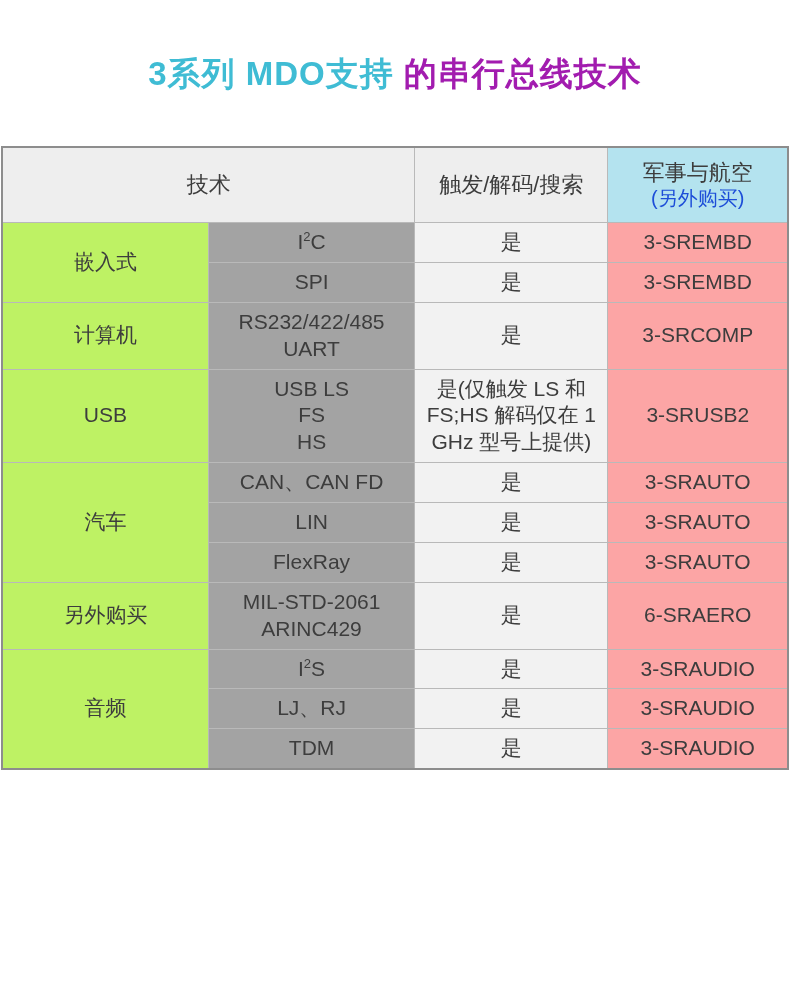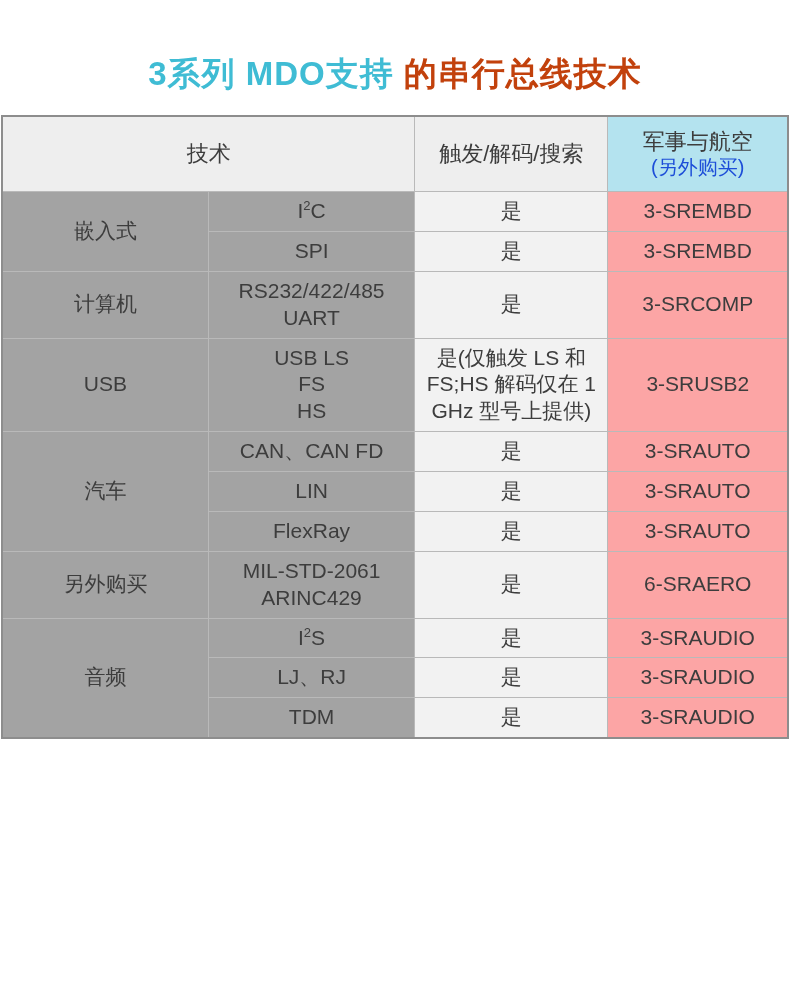--- a/index.html
+++ b/index.html
@@ -23,24 +23,24 @@
   .title {
     text-align: center;
     font-size: 33px;
     font-weight: bold;
     color: #3fbcd4;
     padding-top: 52px;
     letter-spacing: 1px;
     white-space: nowrap;
   }
   .title .dark {
-    color: #c2410c;
+    color: #a21caf;
   }
   .table-wrap {
-    margin: 18px auto 0 auto;
+    margin: 49px auto 0 auto;
     width: 788px;
   }
   table.spec {
     border-collapse: collapse;
     width: 100%;
     table-layout: fixed;
     border: 2px solid #8d8d8d;
   }
   table.spec td {
     border: 1px solid #b9b9b9;
@@ -68,21 +68,21 @@
     background: #b4e3ef;
     line-height: 1.15;
   }
   .order-head .sub {
     display: block;
     font-size: 20px;
     color: #1d4ed8;
     margin-top: 2px;
   }
   td.group {
-    background: #a3a3a3;
+    background: #bef264;
   }
   td.tech {
     background: #a3a3a3;
   }
   td.trig {
     background: #f2f2f2;
     font-size: 20px;
   }
   td.order {
     background: #fca5a5;

